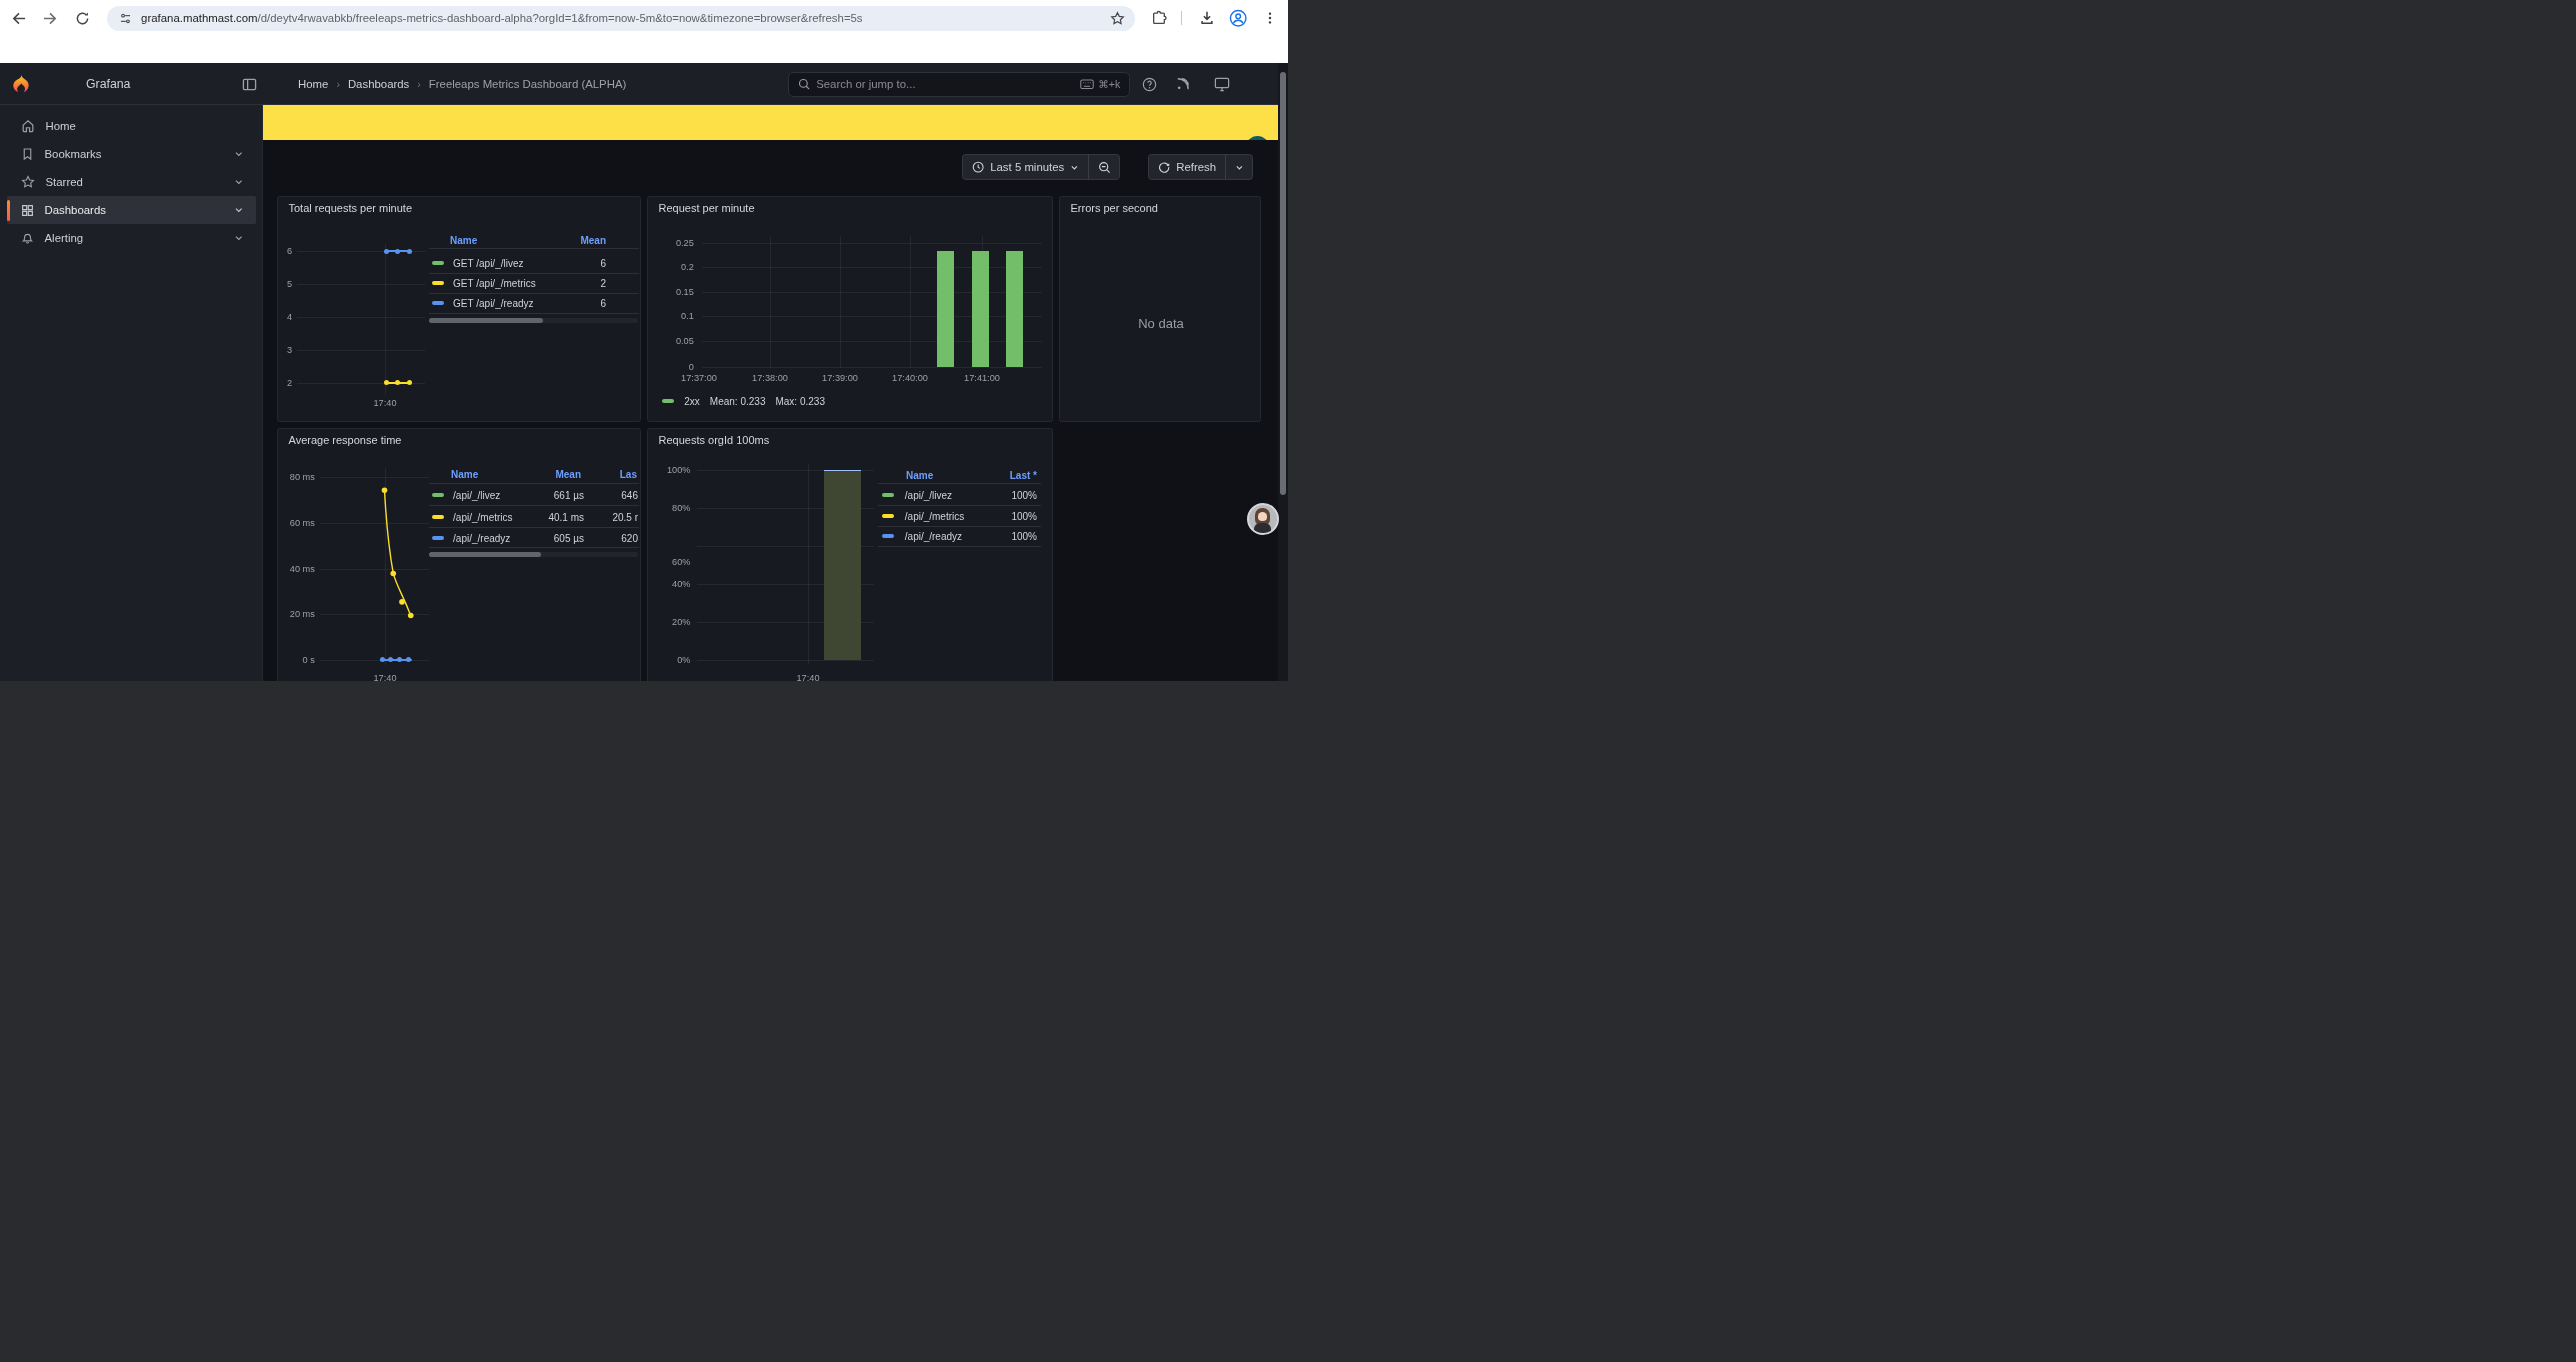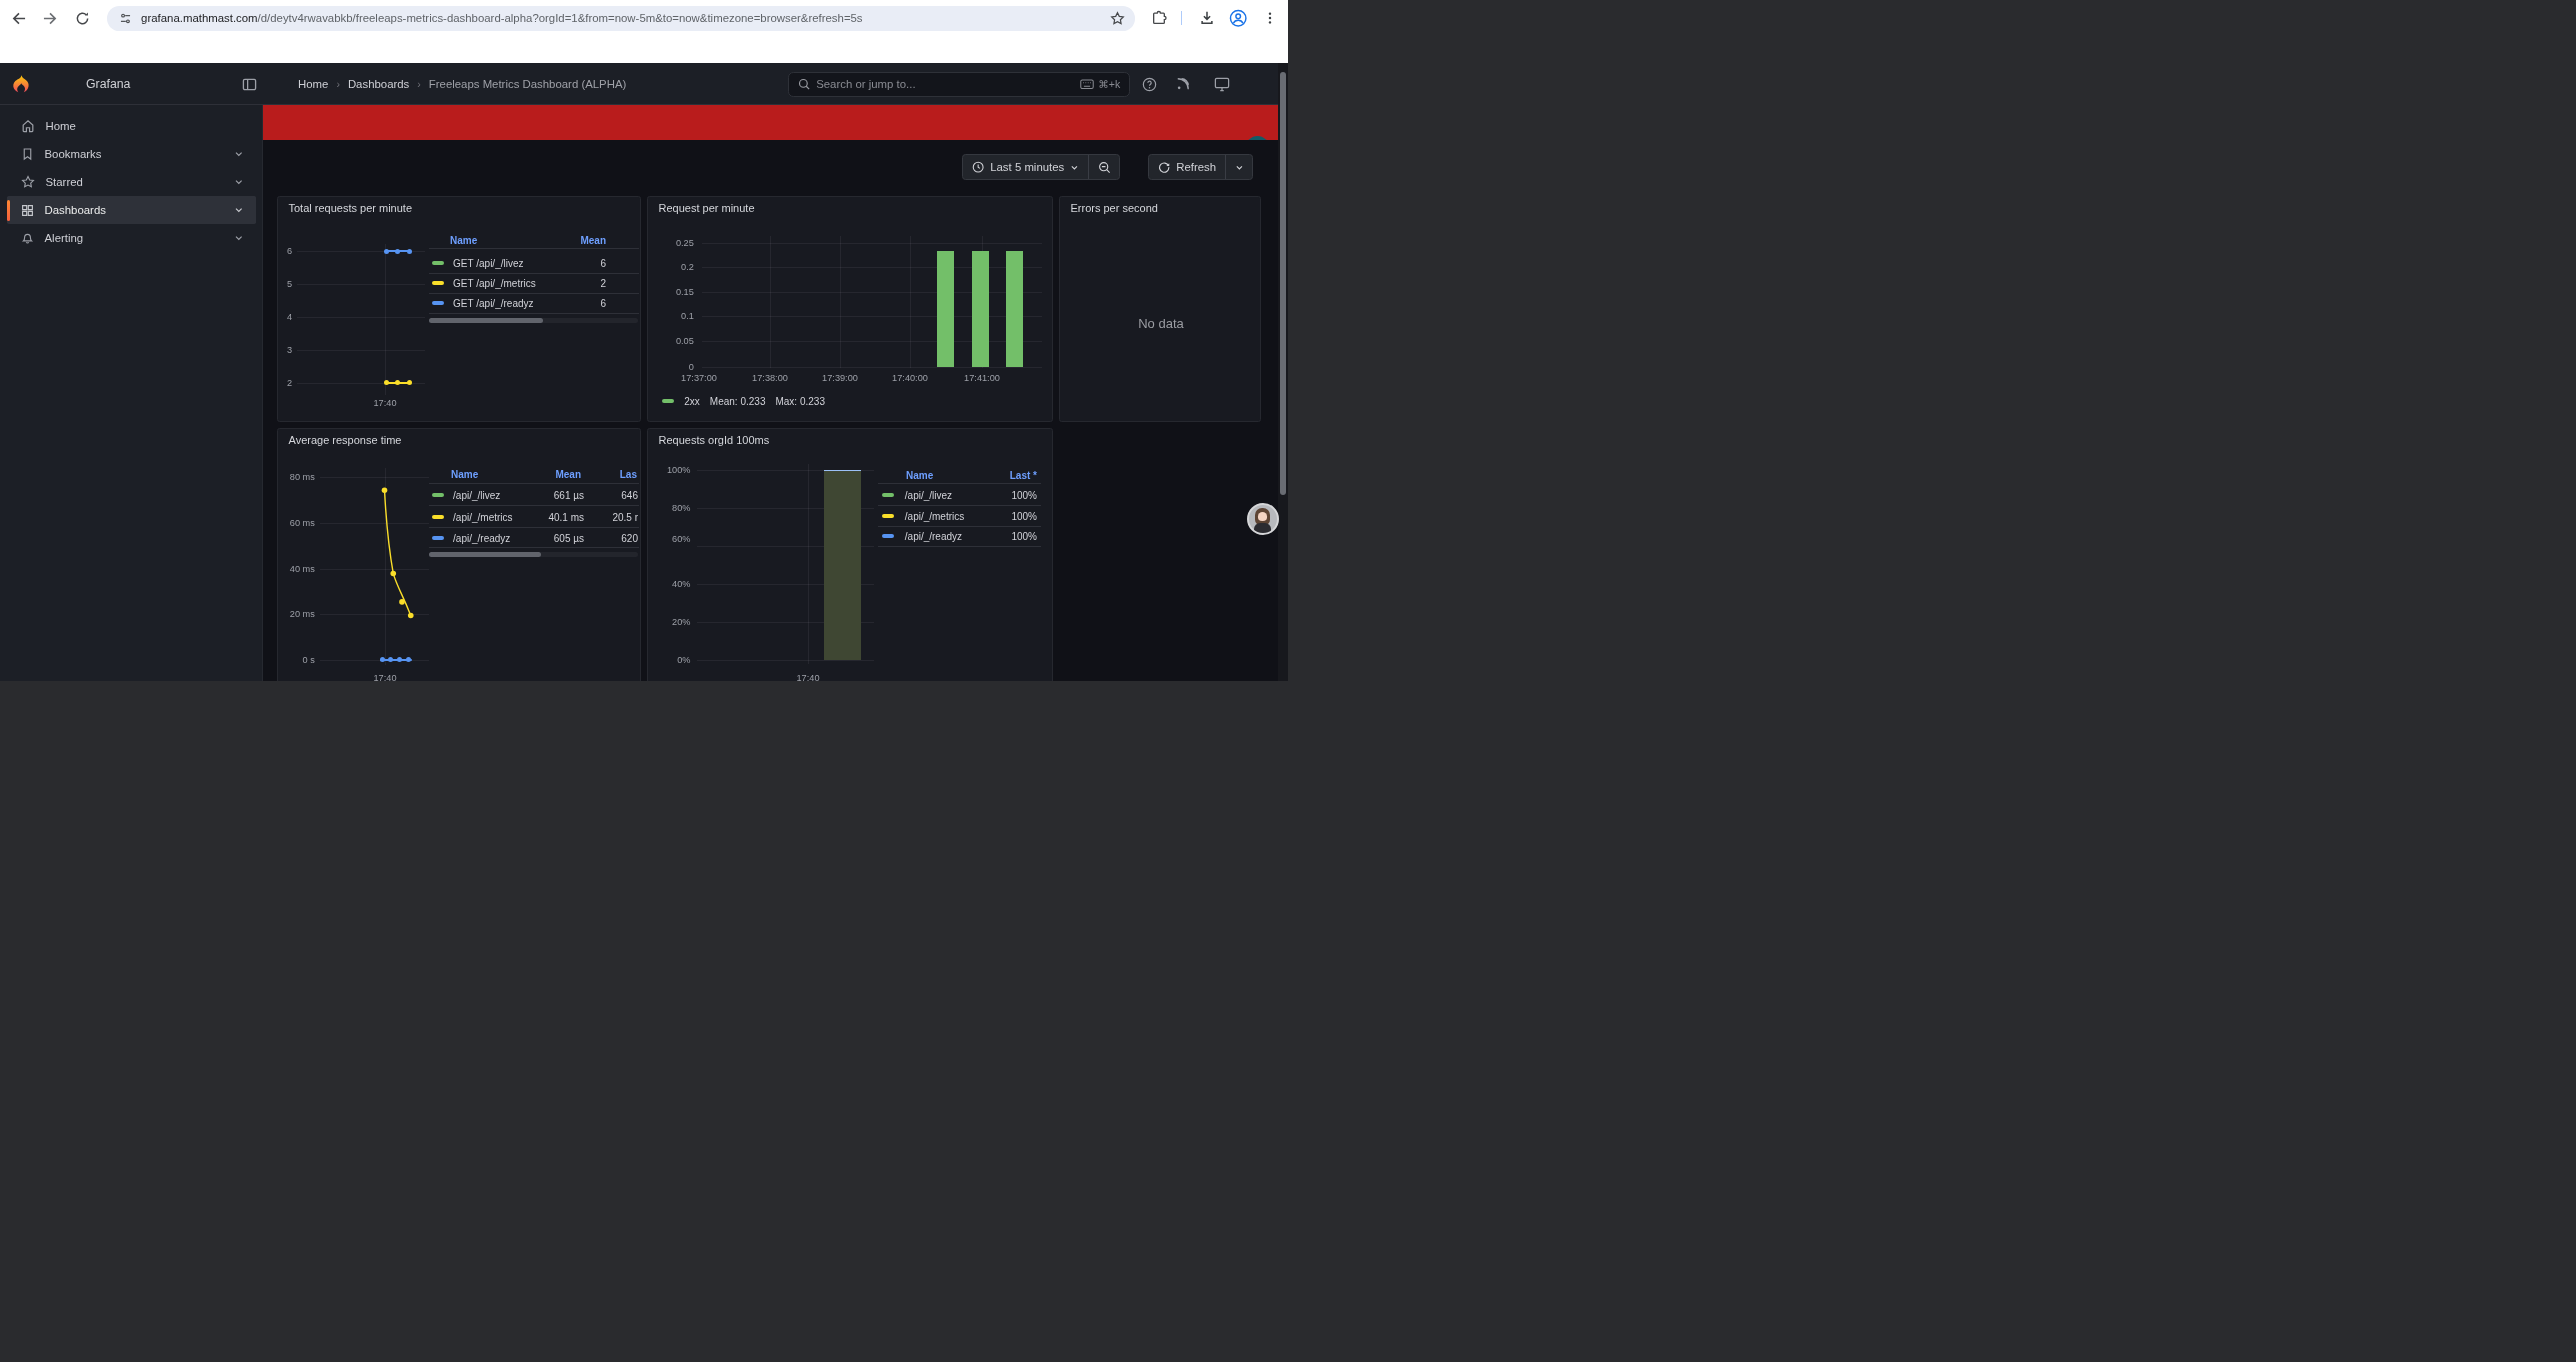--- a/index.html
+++ b/index.html
@@ -1,17 +1,17 @@
 <!DOCTYPE html>
 <html style="font-size:14px"><head>
 <meta charset="utf-8">
 <style>
   html,body{margin:0;padding:0;background:#2a2b2e;}
   *{box-sizing:border-box;font-family:"Liberation Sans",sans-serif;}
-  .screen{position:relative;width:1288px;height:681px;overflow:hidden;background:#b91c1c;}
+  .screen{position:relative;width:1288px;height:681px;overflow:hidden;background:#fde047;}
 
   
   .b-toolbar{position:absolute;left:0;top:0;width:1288px;height:37px;background:#ffffff;}
   .b-bookmarks{position:absolute;left:0;top:37px;width:1288px;height:26px;background:#ffffff;}
   .bicon{position:absolute;display:flex;align-items:center;justify-content:center;}
   .urlpill{position:absolute;left:107px;top:6.1px;width:1028px;height:24.6px;border-radius:12.3px;background:#e9edf6;display:flex;align-items:center;}
   .urltext{font-size:11.4px;white-space:nowrap;overflow:hidden;}
   .urltext .dom{color:#202124;}
   .urltext .rest{color:#5f6368;}
   .bm-item{position:absolute;top:39px;height:21px;display:flex;align-items:center;gap:5.3px;font-size:11px;color:#3f4245;padding:0 7px;border-radius:10.5px;}
@@ -464,21 +464,21 @@
       <div class="lg-div" style="left:151px;top:118px;width:210px;"></div>
       <div class="hscroll" style="left:151px;top:123px;width:209px;">
           <div class="hthumb" style="left:0;width:112px;"></div>
         </div>
     </div>
 
     <div class="panel" style="left:384px;top:288px;width:406px;height:263px;">
       <div class="ptitle">Requests orgId 100ms</div>
       <div class="yt" style="left:3.5px;top:41px;width:39px;">100%</div>
       <div class="yt" style="left:3.5px;top:79px;width:39px;">80%</div>
-      <div class="yt" style="left:3.5px;top:110px;width:39px;">60%</div>
+      <div class="yt" style="left:3.5px;top:133px;width:39px;">60%</div>
       <div class="yt" style="left:3.5px;top:155px;width:39px;">40%</div>
       <div class="yt" style="left:3.5px;top:193px;width:39px;">20%</div>
       <div class="yt" style="left:3.5px;top:231px;width:39px;">0%</div>
       <div class="glh" style="left:49px;top:41px;width:177px;"></div>
       <div class="glh" style="left:49px;top:79px;width:177px;"></div>
       <div class="glh" style="left:49px;top:117px;width:177px;"></div>
       <div class="glh" style="left:49px;top:155px;width:177px;"></div>
       <div class="glh" style="left:49px;top:193px;width:177px;"></div>
       <div class="glh" style="left:49px;top:231px;width:177px;"></div>
       <div class="glv" style="left:160px;top:35px;height:200px;"></div>

